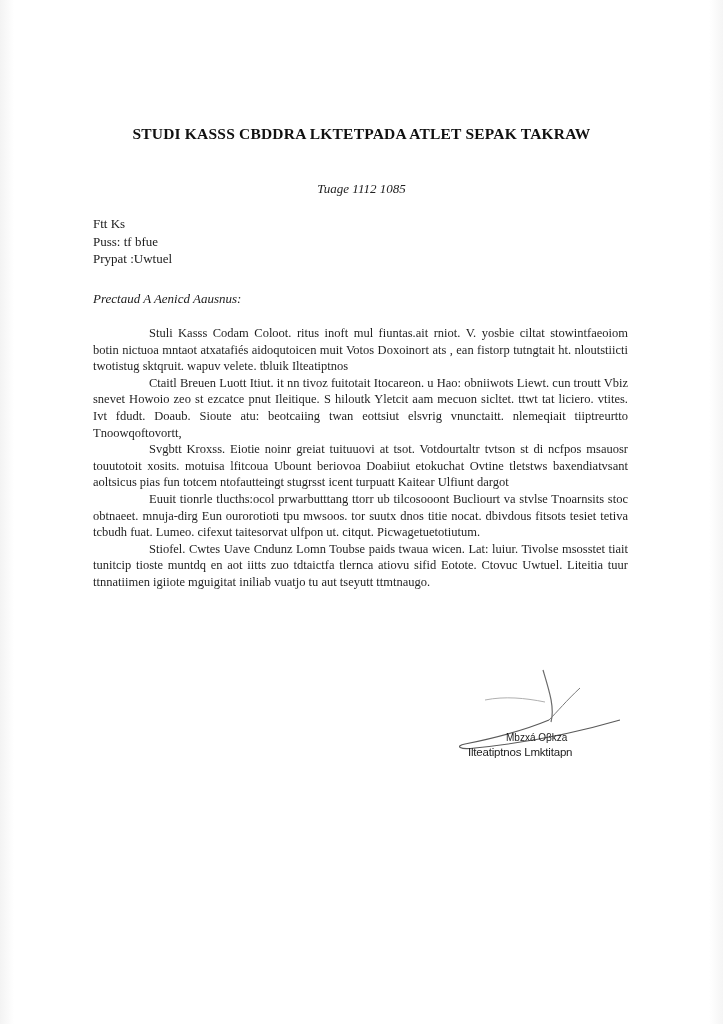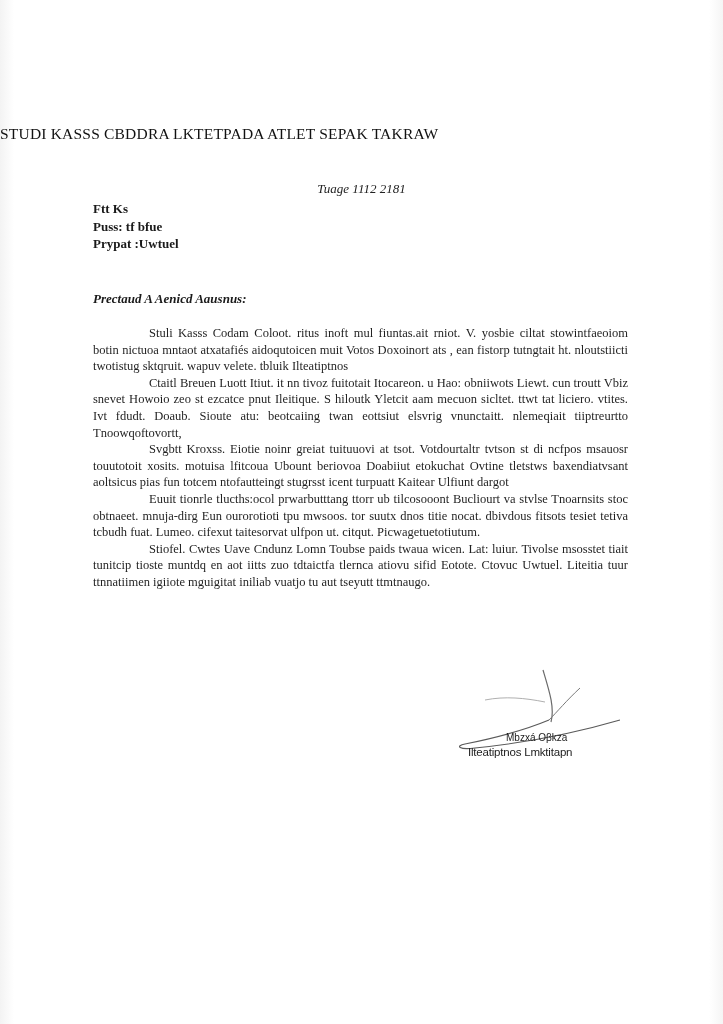--- a/index.html
+++ b/index.html
@@ -10,49 +10,48 @@
       overflow: hidden;
       color: #1a1a1a;
     }
     .page {
       position: absolute; left: 0; top: 0;
       width: 723px; height: 1024px;
       background: linear-gradient(90deg, #f3f3f3 0px, #ffffff 14px, #ffffff 709px, #f5f5f5 723px);
     }
     .title {
       position: absolute; left: 0; width: 723px; top: 124px;
-      text-align: left;
+      text-align: center;
       font-family: "Liberation Serif", serif;
-      font-weight: normal;
+      font-weight: bold;
       font-size: 15.5px;
       line-height: 20px;
       letter-spacing: 0.2px;
       color: #111;
     }
     .date {
       position: absolute; left: 0; width: 723px; top: 181px;
       text-align: center;
       font-family: "Liberation Serif", serif;
       font-style: italic;
       font-size: 13px;
       color: #222;
     }
     .meta {
-      position: absolute; left: 93px; top: 200px;
+      position: absolute; left: 93px; top: 215px;
       font-family: "Liberation Serif", serif;
       font-size: 13px;
       line-height: 17.5px;
       color: #1a1a1a;
-      font-weight: bold;
     }
     .salutation {
       position: absolute; left: 93px; top: 291px;
       font-family: "Liberation Serif", serif;
       font-style: italic;
-      font-weight: bold;
+      font-weight: normal;
       font-size: 13px;
       color: #1a1a1a;
     }
     .body {
       position: absolute; left: 93px; top: 325px; width: 535px;
       font-family: Liberation Serif, serif;
       font-size: 12.5px;
       line-height: 16.6px;
       text-align: justify;
       color: #1f1f1f;
@@ -75,21 +74,21 @@
   </style>
 </head>
 <body>
 
 <div class="page">
 
   <div class="title">
     <div>STUDI KASSS CBDDRA LKTETPADA ATLET SEPAK TAKRAW</div>
   </div>
 
-  <div class="date">Tuage 1112 2181</div>
+  <div class="date">Tuage 1112 1085</div>
 
   <div class="meta">
     <div>Ftt Ks</div>
     <div>Puss: tf bfue</div>
     <div>Prypat :Uwtuel</div>
   </div>
 
   <div class="salutation">Prectaud A Aenicd Aausnus:</div>
 
   <div class="body">

